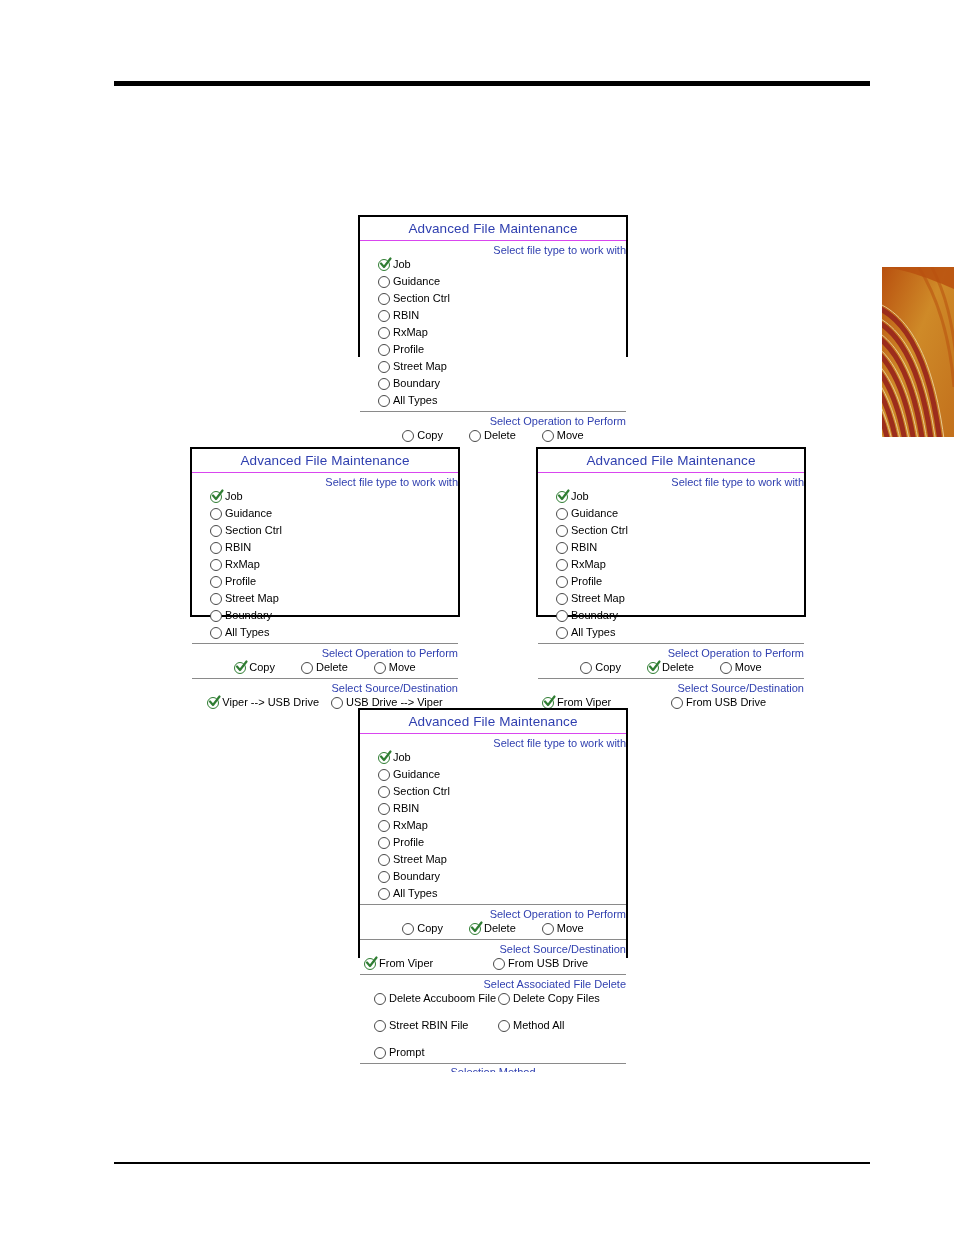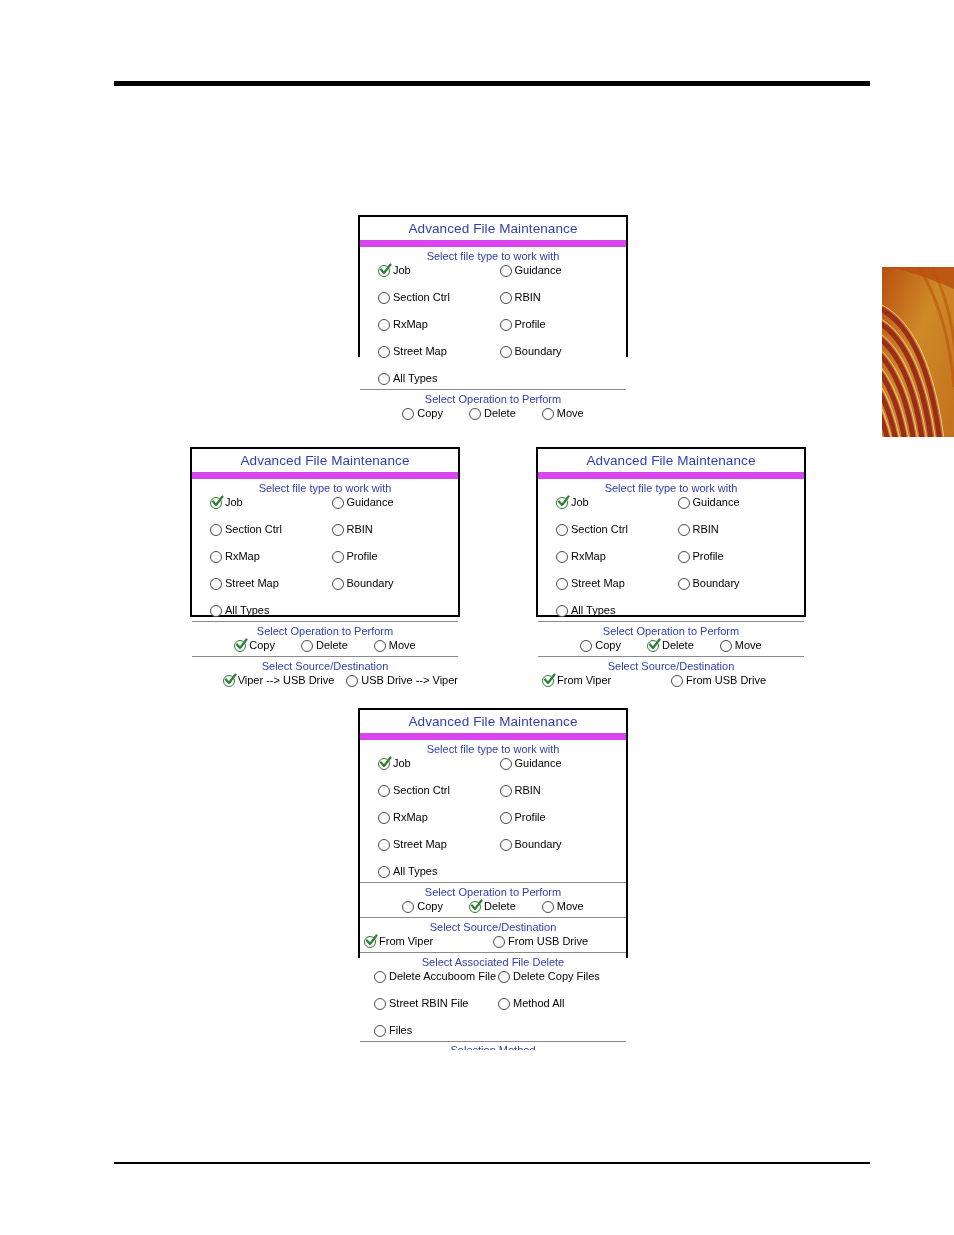--- a/index.html
+++ b/index.html
@@ -54,32 +54,32 @@
     font-size: 11.5px;
     color: #000000;
   }
   .panel.clipped { border-bottom: none; }
 
   .panel-title {
     text-align: center;
     color: #2f3faf;
     font-size: 13.5px;
     padding: 4px 0 4px 0;
-    border-bottom: 7px solid #d946ef;
+    border-bottom: 1px solid #d946ef;
     letter-spacing: 0.1px;
   }
 
   .section {
     border-bottom: 1px solid #8a8a8a;
     padding: 2px 0 4px 0;
   }
   .section.last { border-bottom: none; }
 
   .section-head {
-    text-align: center;
+    text-align: right;
     color: #2f3faf;
     font-size: 11px;
     padding: 1px 0 2px 0;
   }
 
   .opt {
     display: flex;
     align-items: center;
     white-space: nowrap;
     font-size: 11px;
@@ -108,24 +108,24 @@
     left: 1px;
     top: -2px;
     width: 13px;
     height: 13px;
     display: block;
   }
 
   
   .grid3 {
     display: grid;
-    grid-template-columns: 1fr 1fr;
+    grid-template-columns: 1fr;
     padding-left: 18px;
     padding-right: 5px;
-    row-gap: 14px;
+    row-gap: 4px;
   }
   .inline-center {
     display: flex;
     justify-content: center;
     gap: 26px;
   }
   .two-split {
     display: flex;
     padding: 0 4px;
   }
@@ -380,21 +380,21 @@
         <span class="radio">
             <span class="ring"></span>
           </span>
         <span>Move</span>
       </div>
     </div>
   </div>
 
   <div class="section last">
     <div class="section-head">Select Source/Destination</div>
-    <div class="inline-center" style="gap:12px;justify-content:flex-end;">
+    <div class="inline-center" style="gap:12px;">
       <div class="opt">
         <span class="radio checked">
           <span class="ring"></span>
           <svg class="tick" viewBox="0 0 13 13">
               <path d="M2,6.5 L5,10 L11.5,1.5" fill="none" stroke="#2f7d32" stroke-width="2.2" stroke-linecap="round" stroke-linejoin="round"></path>
             </svg>
         </span>
         <span>Viper --&gt; USB Drive</span>
       </div>
       <div class="opt">
@@ -662,21 +662,21 @@
       <div class="opt">
         <span class="radio">
             <span class="ring"></span>
           </span>
         <span>Method All</span>
       </div>
       <div class="opt">
         <span class="radio">
             <span class="ring"></span>
           </span>
-        <span>Files</span>
+        <span>Prompt</span>
       </div>
     </div>
   </div>
 
   <div class="section last">
     <div class="cut-text">Selection Method</div>
   </div>
 </div>
 
 </body></html>

